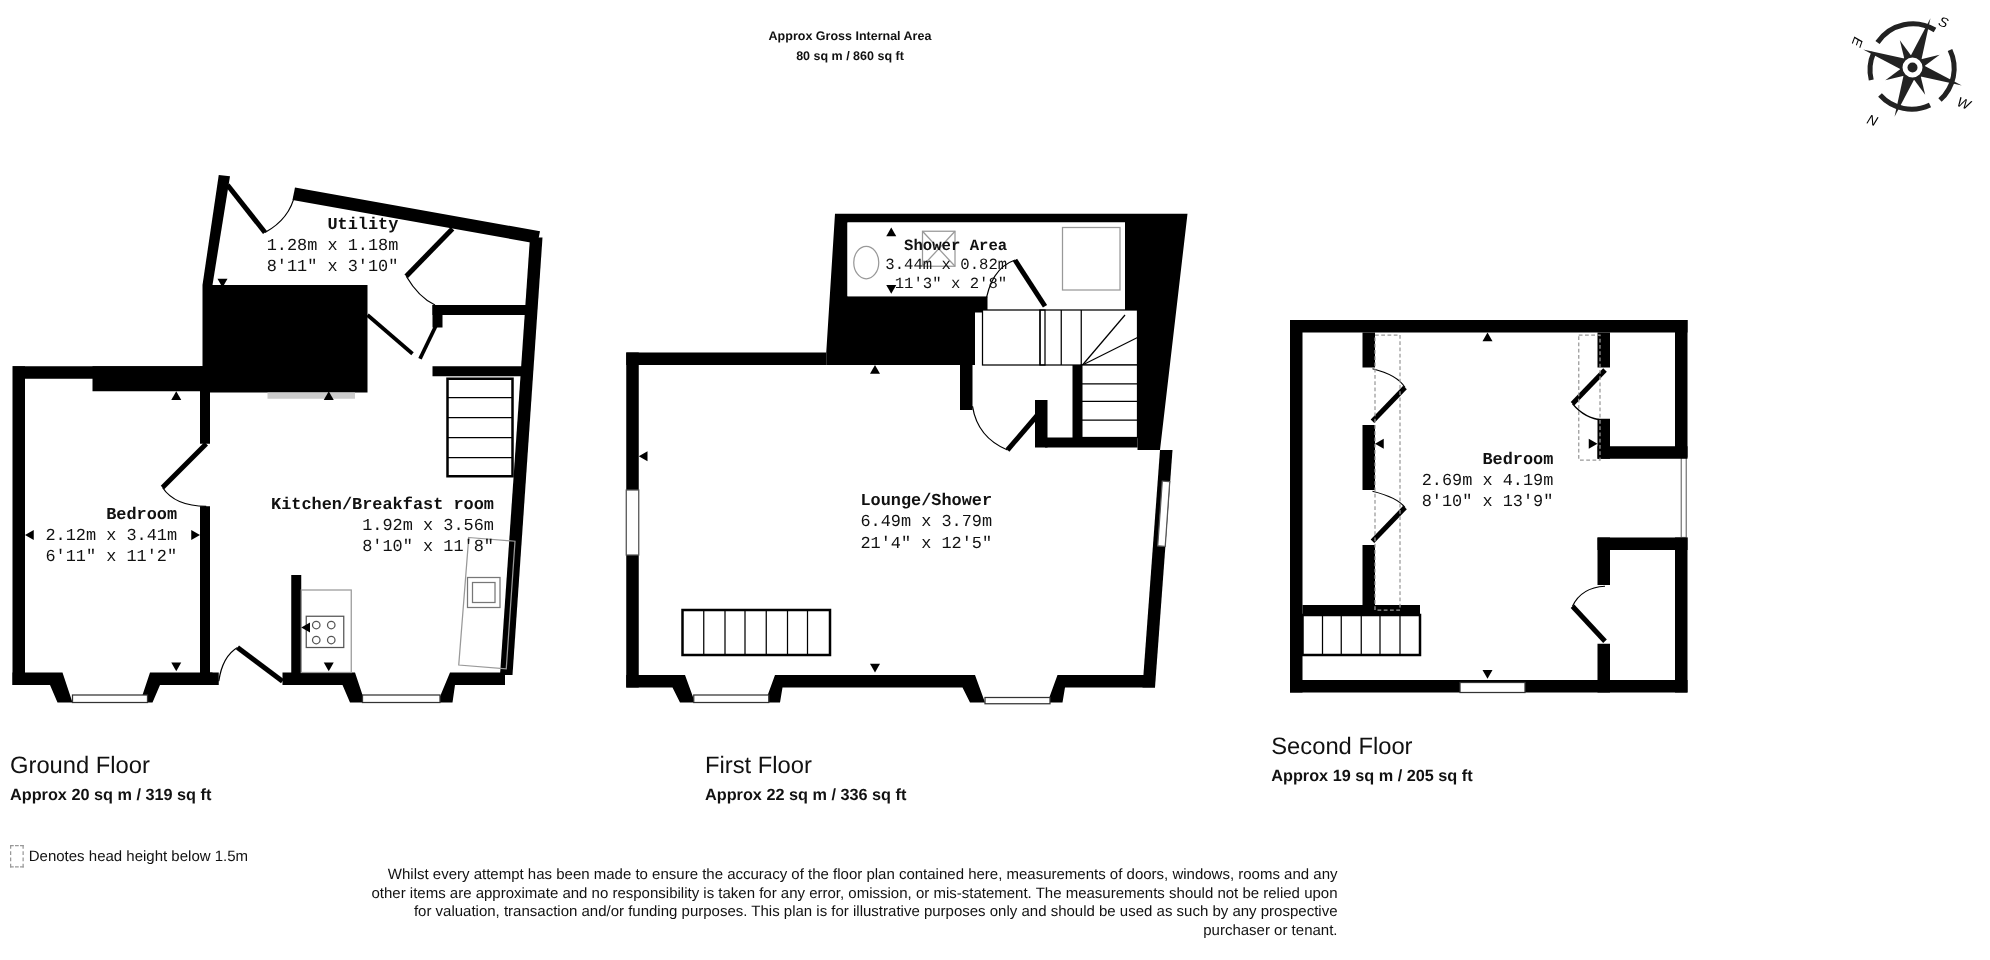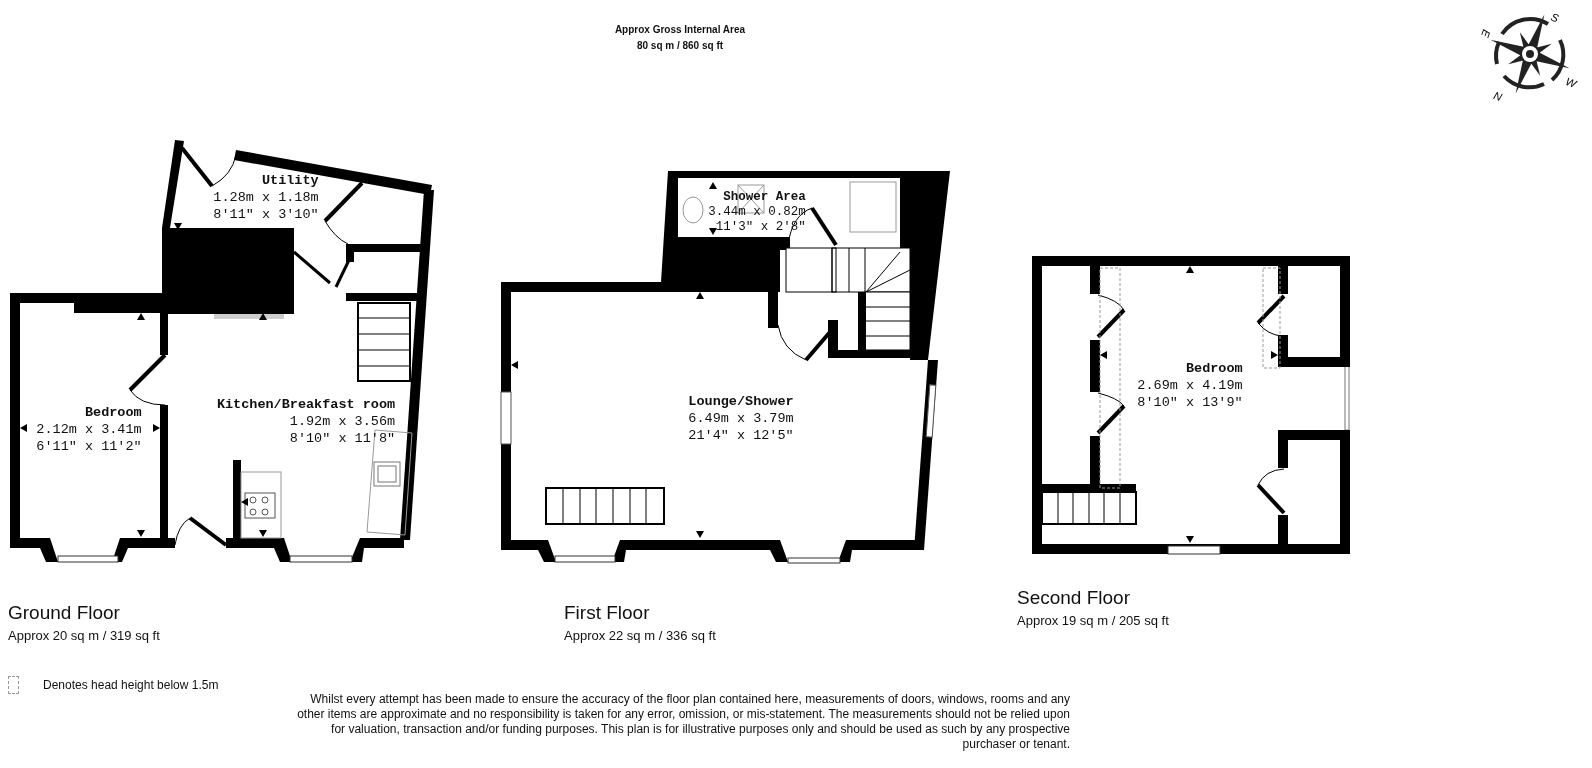--- a/index.html
+++ b/index.html
@@ -4,22 +4,22 @@
 <style>
   html, body { margin: 0; padding: 0; background: #ffffff; }
   body { width: 1592px; height: 768px; position: relative; overflow: hidden; font-family: "Liberation Sans", sans-serif; color: #111; }
   .abs { position: absolute; }
   .gia { left: 560px; top: 22px; width: 240px; text-align: center; font-weight: bold; font-size: 10px; line-height: 16px; }
   .compass { left: 1480px; top: 8px; width: 100px; height: 95px; }
   svg.plan { position: absolute; left: 0; top: 0; }
   .room-label { position: absolute; text-align: right; font-size: 13.5px; line-height: 17px; white-space: nowrap; transform: translateX(-50%); font-family: Liberation Mono, monospace; }
   .room-label .name { font-weight: bold; }
   .floor-title { font-size: 19px; line-height: 22px; }
-  .floor-area { font-weight: normal; font-size: 13px; line-height: 16px; margin-top: 4px; }
-  .legend { left: 8px; top: 676px; font-size: 12px; display: flex; align-items: center; gap: 24px; }
+  .floor-area { font-weight: bold; font-size: 13px; line-height: 16px; margin-top: 4px; }
+  .legend { left: 8px; top: 676px; font-size: 12px; display: flex; align-items: center; gap: 4px; }
   .legend .swatch { width: 9px; height: 16px; border: 1px dashed #999; }
   .disclaimer { left: 280px; top: 692px; width: 790px; text-align: right; font-size: 12px; line-height: 15px; }
 </style>
 </head>
 <body>
 
 <div class="abs gia">
   <div>Approx Gross Internal Area</div>
   <div>80 sq m / 860 sq ft</div>
 </div>

